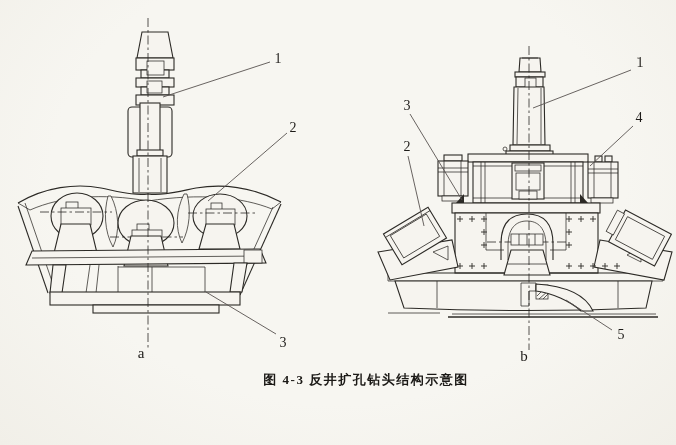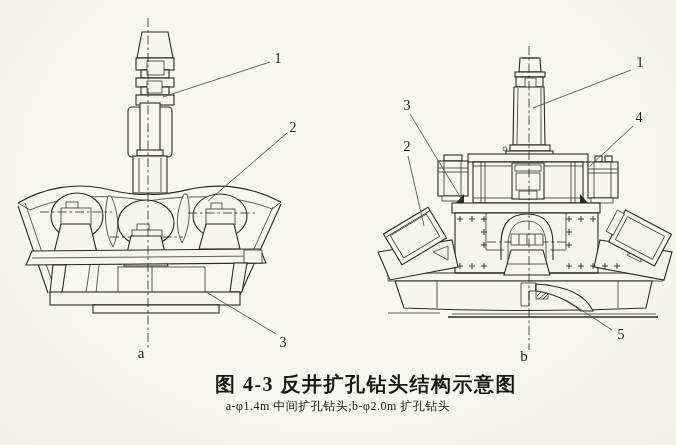--- a/index.html
+++ b/index.html
@@ -11,21 +11,21 @@
   svg{position:absolute;left:0;top:0;}
   .ln{stroke:#2c2a26;fill:none;stroke-width:1.1;stroke-linejoin:miter;stroke-linecap:butt;}
   .thin{stroke-width:0.75;}
   .fillp{fill:#f6f4ef;}
   .dash{stroke:#2c2a26;fill:none;stroke-width:0.8;stroke-dasharray:9 3 2.5 3;}
   .leader{stroke:#585250;fill:none;stroke-width:0.9;}
   .inkfill{fill:#2c2a26;stroke:none;}
   text.num{font-family:"Liberation Serif",serif;font-size:14px;fill:#1d1b18;}
   text.ab{font-family:"Liberation Serif",serif;font-size:15px;fill:#1d1b18;}
   .cap{position:absolute;left:0;right:0;text-align:center;color:#1b1916;white-space:nowrap;}
-  .cap-title{top:371px;font-size:20px;font-weight:bold;letter-spacing:1.5px;margin-left:56px;}
+  .cap-title{top:371px;font-size:13px;font-weight:bold;letter-spacing:1.5px;margin-left:56px;}
   .cap-l1{top:398px;font-size:12px;letter-spacing:0.5px;}
   .cap-l2{top:417px;font-size:12.5px;letter-spacing:0.5px;margin-right:26px;}
 </style>
 </head>
 <body>
 
 <div class="paper">
 
 <svg width="676" height="445" viewBox="0 0 676 445">
 
@@ -247,15 +247,14 @@
       <text class="num" x="639" y="122" text-anchor="middle">4</text>
       <text class="num" x="621" y="339" text-anchor="middle">5</text>
       <text class="ab" x="524" y="361" text-anchor="middle">b</text>
     </g>
   </g>
 
   <circle cx="638" cy="58" r="1" fill="#8a8680" opacity="0.6"></circle>
 </svg>
 
 <div class="cap cap-title">图 4-3  反井扩孔钻头结构示意图</div>
-<div class="cap cap-l1">a-φ1.4m 中间扩孔钻头;b-φ2.0m 扩孔钻头</div>
 
 </div>
 
 </body></html>

